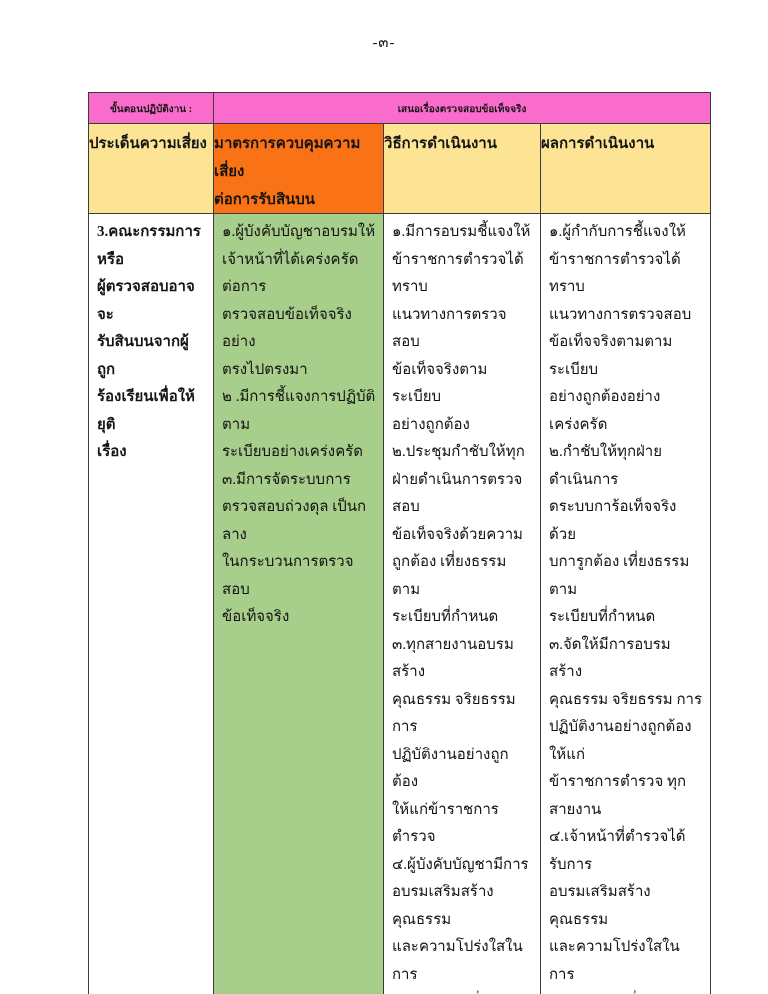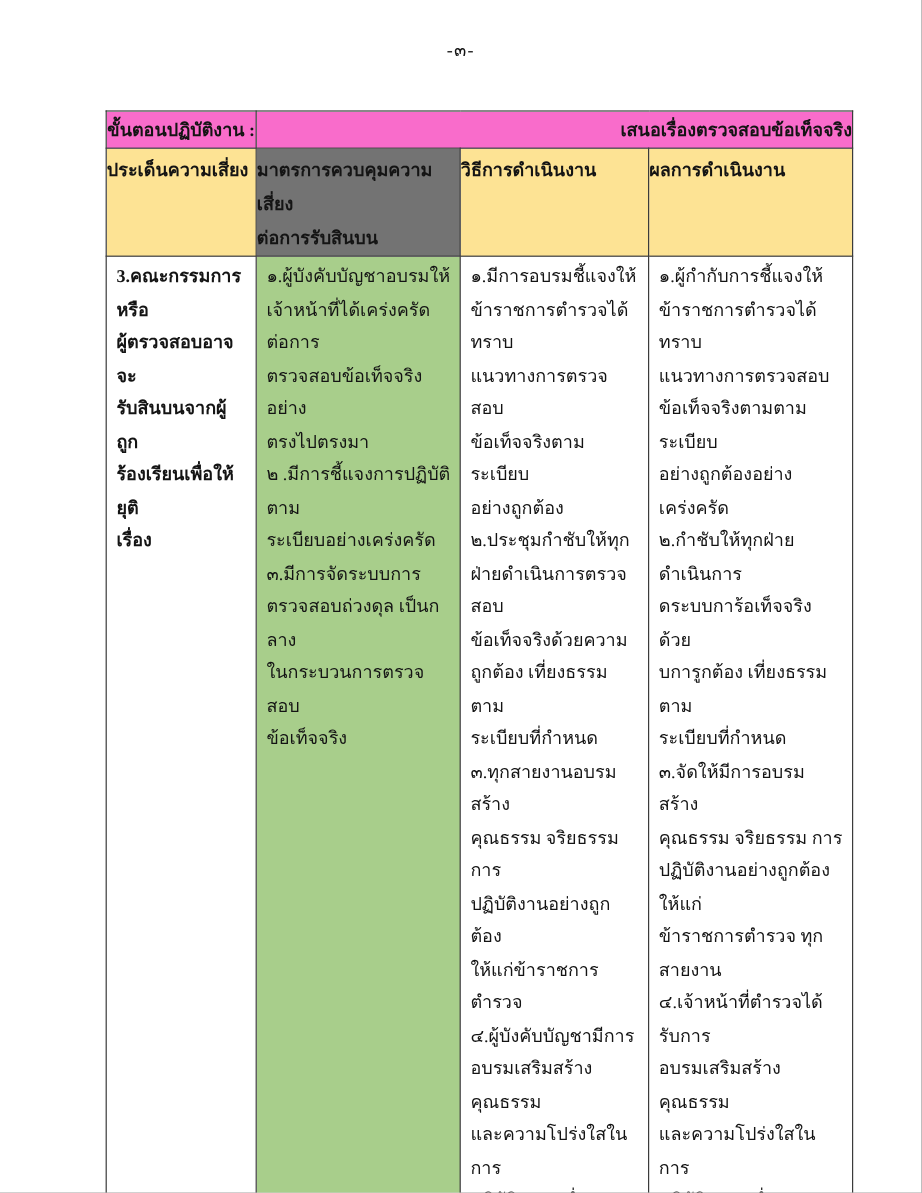--- a/index.html
+++ b/index.html
@@ -35,21 +35,21 @@
     border: 1.5px solid #3b3b3b;
     vertical-align: top;
     overflow: hidden;
   }
   
   tr.row-step td {
     height: 31px;
     vertical-align: middle;
     text-align: center;
     font-weight: bold;
-    font-size: 15px;
+    font-size: 10px;
   }
   
   tr.row-headers td {
     height: 55px;
     padding-top: 5px;
     font-weight: bold;
     font-size: 15px;
   }
   tr.row-headers .para { line-height: 28px; }
   
@@ -72,28 +72,28 @@
     <colgroup>
       <col style="width:125px">
       <col style="width:170px">
       <col style="width:157px">
       <col style="width:170px">
     </colgroup>
 
     <tbody>
         <tr class="row-step">
       <td style="background-color: rgb(249, 108, 203);">ขั้นตอนปฏิบัติงาน :</td>
-      <td colspan="3" style="background-color: rgb(249, 108, 203); text-align: right;">เสนอเรื่องตรวจสอบข้อเท็จจริง</td>
+      <td colspan="3" style="background-color: rgb(249, 108, 203);">เสนอเรื่องตรวจสอบข้อเท็จจริง</td>
     </tr>
 
     <tr class="row-headers">
       <td style="background-color: rgb(253, 227, 148);">
             <div class="para">ประเด็นความเสี่ยง</div>
           </td>
-      <td style="background-color: #737373;">
+      <td style="background-color: #f97316;">
             <div class="para">มาตรการควบคุมความเสี่ยง</div>
             <div class="para">ต่อการรับสินบน</div>
           </td>
       <td style="background-color: rgb(253, 227, 148); margin-top: 13px;">
             <div class="para">วิธีการดำเนินงาน</div>
           </td>
       <td style="background-color: rgb(253, 227, 148);">
             <div class="para">ผลการดำเนินงาน</div>
           </td>
     </tr>

